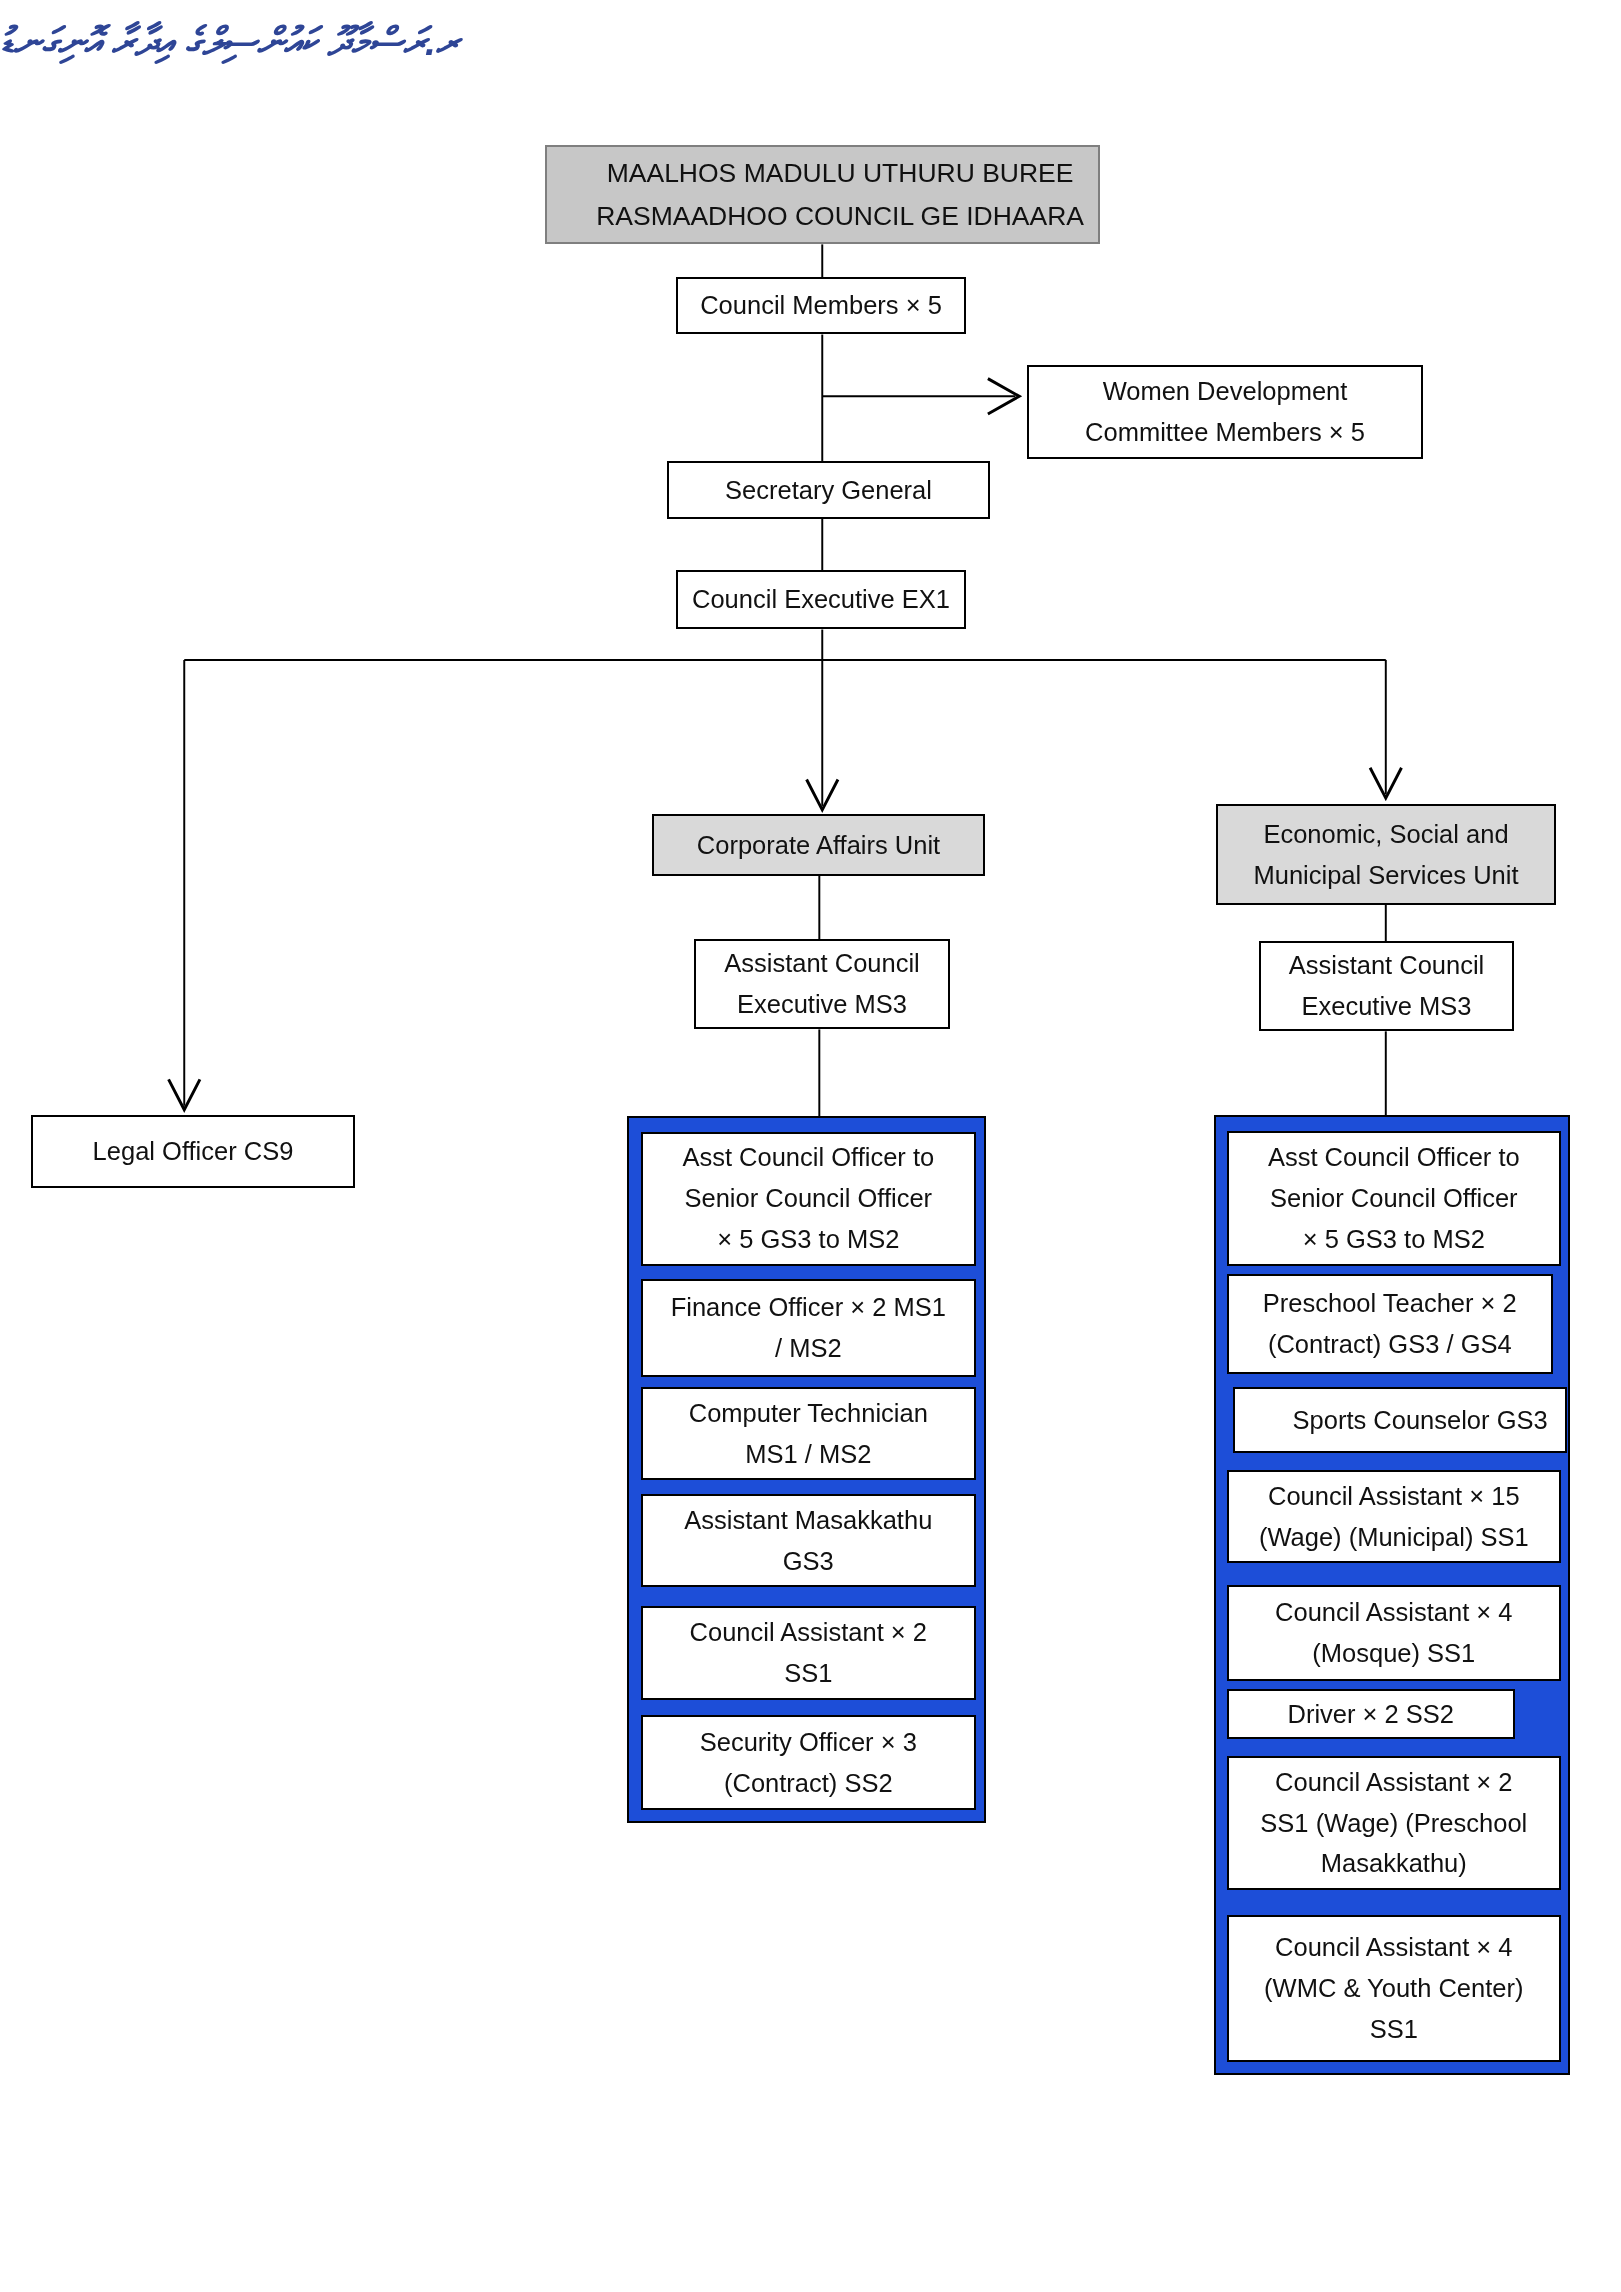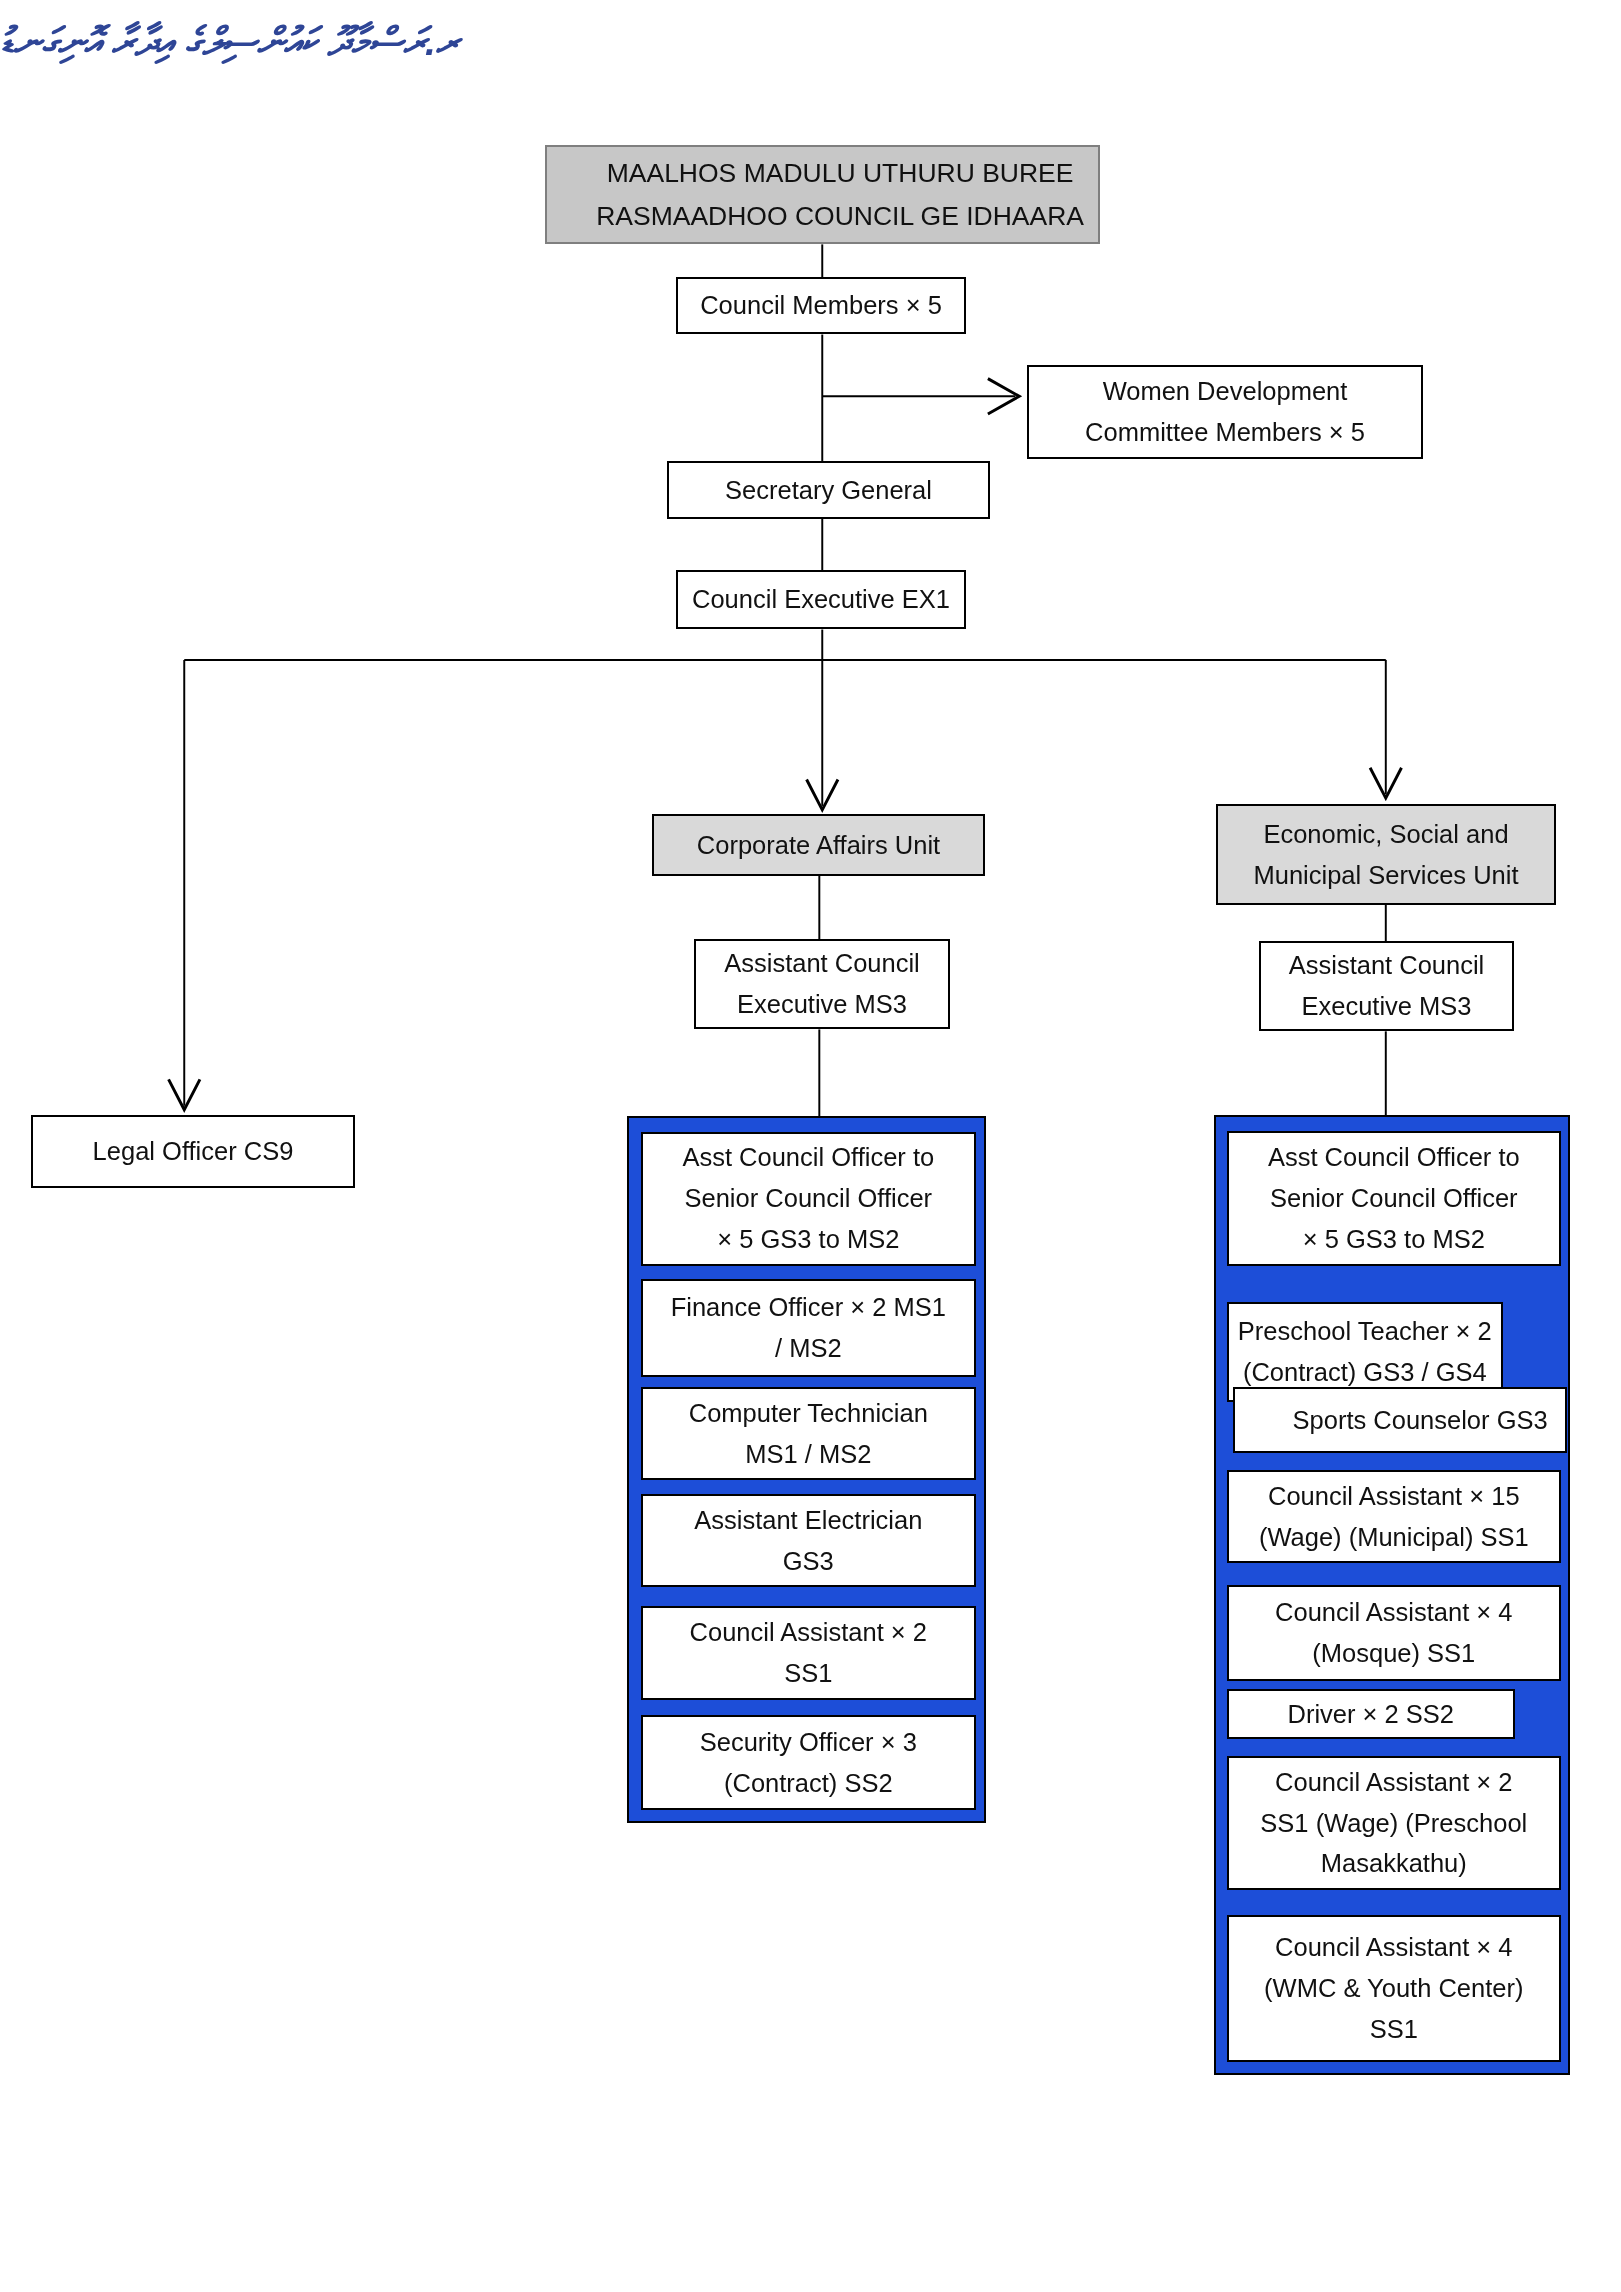--- a/index.html
+++ b/index.html
@@ -101,33 +101,33 @@
 Executive MS3</div>
 
   <div class="container" style="left:627px;top:1116px;width:359px;height:707px;">
     <div class="box" style="left:11.8px;top:13.7px;width:335px;height:134px;">Asst Council Officer to
 Senior Council Officer
 × 5 GS3 to MS2</div>
     <div class="box" style="left:11.8px;top:161px;width:335px;height:98px;">Finance Officer × 2 MS1
 / MS2</div>
     <div class="box" style="left:11.8px;top:269px;width:335px;height:93px;">Computer Technician
 MS1 / MS2</div>
-    <div class="box" style="left:11.8px;top:376px;width:335px;height:93px;">Assistant Electrician
+    <div class="box" style="left:11.8px;top:376px;width:335px;height:93px;">Assistant Masakkathu
 GS3</div>
     <div class="box" style="left:11.8px;top:488px;width:335px;height:94px;">Council Assistant × 2
 SS1</div>
     <div class="box" style="left:11.8px;top:597px;width:335px;height:95px;">Security Officer × 3
 (Contract) SS2</div>
   </div>
 
   <div class="container" style="left:1214px;top:1115px;width:356px;height:960px;">
     <div class="box" style="left:10.8px;top:13.7px;width:334px;height:135px;">Asst Council Officer to
 Senior Council Officer
 × 5 GS3 to MS2</div>
-    <div class="box" style="left:10.8px;top:157px;width:276px;height:100px;margin-top:28px;">Preschool Teacher × 2
+    <div class="box" style="left:10.8px;top:157px;width:326px;height:100px;">Preschool Teacher × 2
 (Contract) GS3 / GS4</div>
     <div class="box" style="left:17px;top:270px;width:334px;height:66px;padding-left:48px;">Sports Counselor GS3</div>
     <div class="box" style="left:10.8px;top:353px;width:334px;height:93px;">Council Assistant × 15
 (Wage) (Municipal) SS1</div>
     <div class="box" style="left:10.8px;top:468px;width:334px;height:96px;">Council Assistant × 4
 (Mosque) SS1</div>
     <div class="box" style="left:10.8px;top:572px;width:288px;height:50px;">Driver × 2 SS2</div>
     <div class="box" style="left:10.8px;top:639px;width:334px;height:134px;">Council Assistant × 2
 SS1 (Wage) (Preschool
 Masakkathu)</div>

